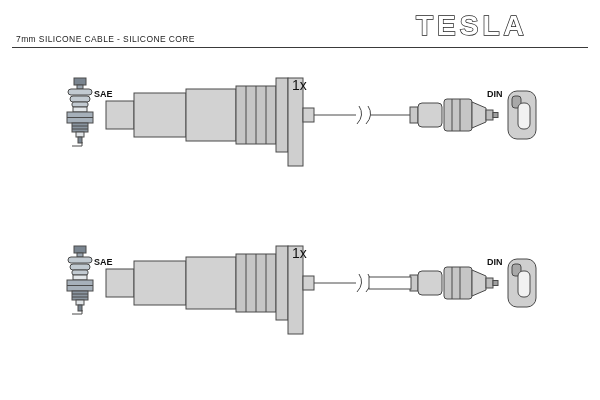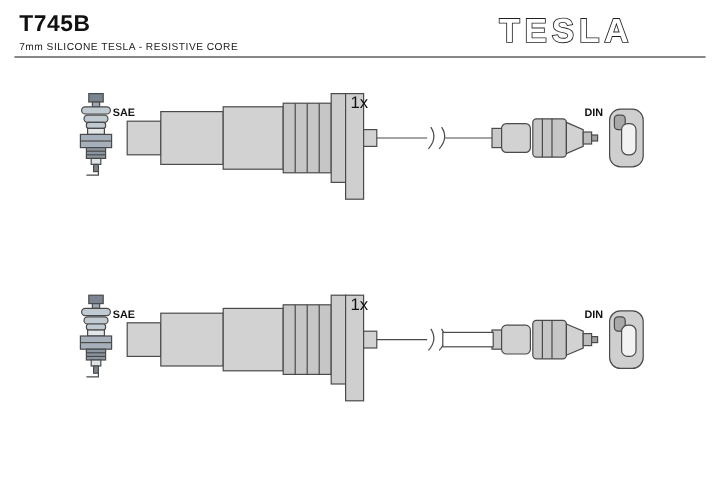--- a/index.html
+++ b/index.html
@@ -35,22 +35,21 @@
   }
   text.small-label { font-size: 9px; font-weight: bold; fill: #111; font-family: "Liberation Sans", sans-serif; }
   text.qty-label   { font-size: 14px; fill: #111; font-family: "Liberation Sans", sans-serif; }
   .ln { stroke: #4a4a4a; stroke-width: 1; }
 </style>
 </head>
 <body>
 
 <div class="page">
 
-  <div class="part-number">T745B</div>
-  <div class="subtitle">7mm SILICONE TESLA - RESISTIVE CORE</div>
+  <div class="subtitle">7mm SILICONE CABLE - SILICONE CORE</div>
 
   <svg class="brand-logo" viewBox="0 0 160 38">
     <text x="2" y="29" style="font-family:'Liberation Sans',sans-serif;font-size:28px;font-weight:bold;letter-spacing:4px;fill:#ffffff;stroke:#1f1f1f;stroke-width:1.4;paint-order:stroke;">TESLA</text>
   </svg>
 
   <div class="header-rule"></div>
 
   <svg class="diagram" viewBox="0 50 600 350">
     <defs>
       <symbol id="assembly" overflow="visible">

